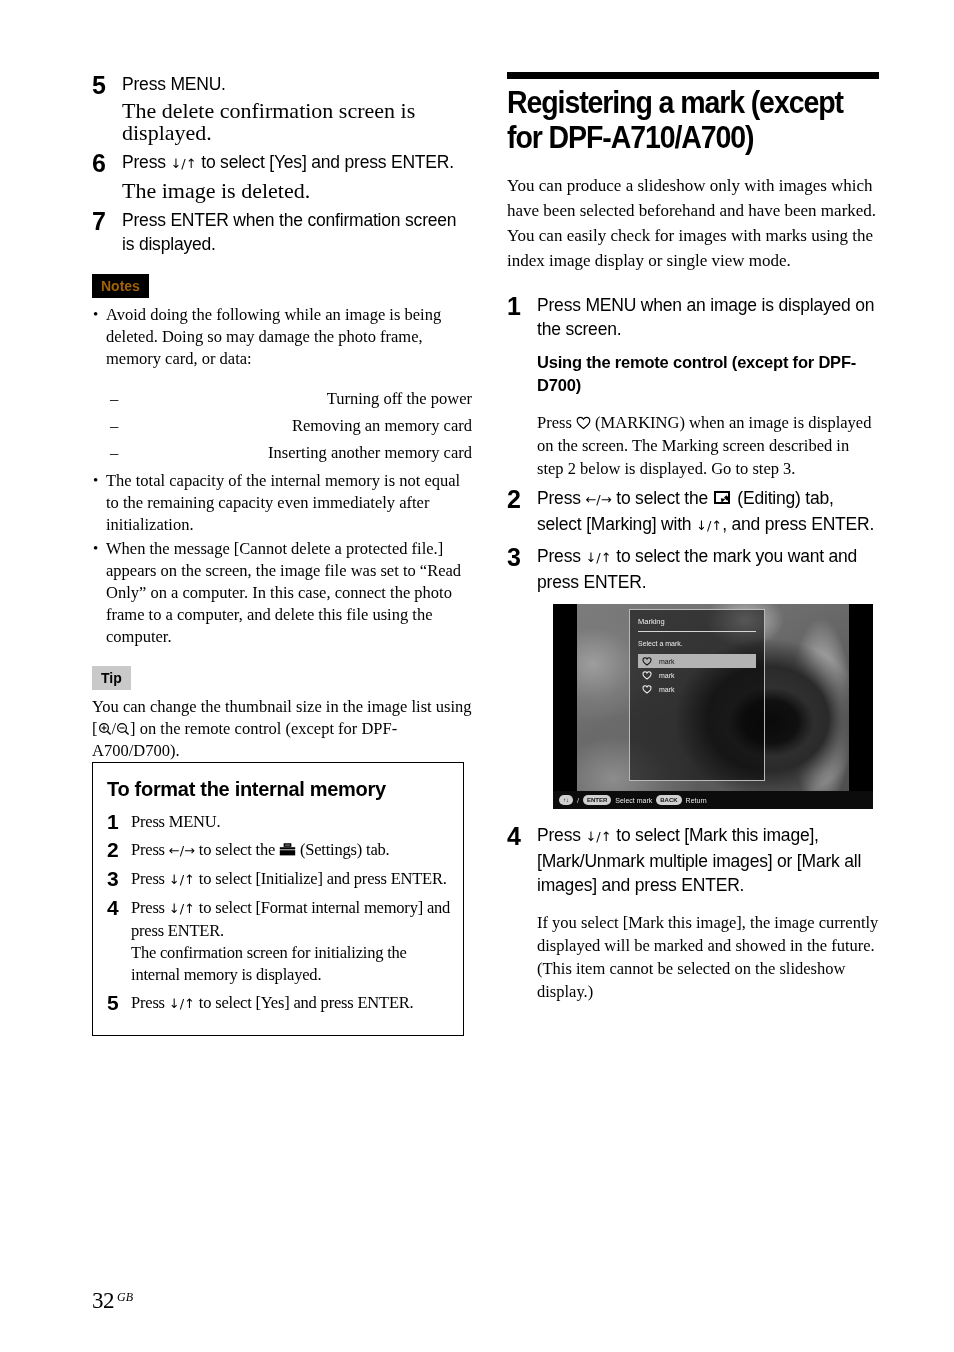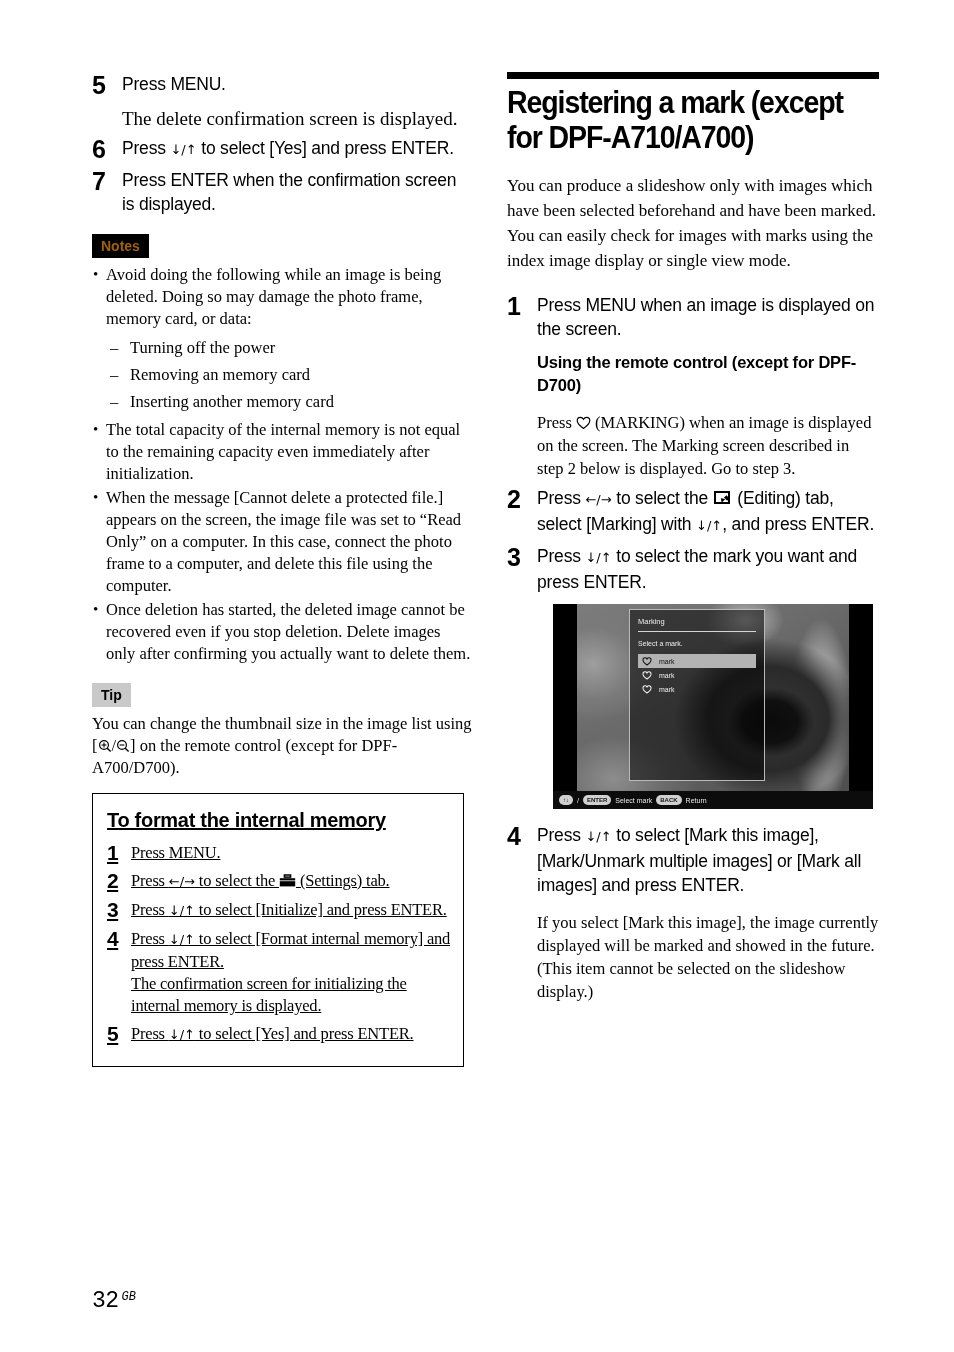--- a/index.html
+++ b/index.html
@@ -54,23 +54,23 @@
     flex: 1 1 auto;
   }
   .step-title {
     font-family: "Liberation Sans", sans-serif;
     font-size: 17.5px;
     line-height: 24px;
     letter-spacing: -0.2px;
   }
   .step-desc {
     font-family: "Liberation Serif", serif;
-    font-size: 19px;
+    font-size: 22px;
     line-height: 22px;
-    margin-top: 12px;
+    margin-top: 4px;
   }
   .sub-head {
     font-family: "Liberation Sans", sans-serif;
     font-weight: bold;
     font-size: 16.5px;
     line-height: 23px;
     margin-top: 10px;
     letter-spacing: -0.2px;
   }
   .sub-body {
@@ -129,22 +129,23 @@
   }
   ul.notes > li::before {
     content: "\2022";
     position: absolute;
     left: 1px;
     top: -1px;
     font-size: 15px;
   }
   ul.dashes {
     list-style: none;
-    margin: 4px 0 4px 0;
+    margin: 15px 0 4px 0;
     padding: 0 0 0 18px;
+    text-align: right;
   }
   ul.dashes > li {
     position: relative;
     padding-left: 20px;
     font-size: 16.5px;
     line-height: 27px;
   }
   ul.dashes > li::before {
     content: "\2013";
     position: absolute;
@@ -153,24 +154,22 @@
   }
   .tip-body {
     font-size: 16.5px;
     line-height: 22px;
   }
 
   
   .box {
     border: 1.5px solid #000;
     padding: 12px 8px 14px 14px;
-    margin-top: 14px;
     box-sizing: border-box;
     width: 372px;
-    text-decoration: underline;
   }
   .box-title {
     font-family: "Liberation Sans", sans-serif;
     font-weight: bold;
     font-size: 20px;
     line-height: 24px;
     margin: 2px 0 10px 0;
     letter-spacing: -0.3px;
   }
 
@@ -305,21 +304,21 @@
     font-weight: bold;
     line-height: 8px;
     display: inline-block;
   }
 
   
   .footer {
     position: absolute;
     left: 92px;
     bottom: 38px;
-    font-family: Liberation Mono, monospace;
+    font-family: Liberation Serif, serif;
   }
   .folio {
     font-size: 23px;
     letter-spacing: -0.5px;
   }
   .folio-sup {
     font-size: 12px;
     font-style: italic;
     vertical-align: 7px;
     margin-left: 3px;
@@ -339,20 +338,21 @@
         <div class="step-title">Press MENU.</div>
         <div class="step-desc">The delete confirmation screen is displayed.</div>
       </div>
     </div>
 
     
     <div class="step">
       <div class="step-num">6</div>
       <div class="step-body">
         <div class="step-title"><span>Press </span><span class="arrow">↓/↑</span><span> to select [Yes] and press ENTER.</span></div>
+        <div class="step-desc">The image is deleted.</div>
       </div>
     </div>
 
     
     <div class="step">
       <div class="step-num">7</div>
       <div class="step-body">
         <div class="step-title">Press ENTER when the confirmation screen is displayed.</div>
       </div>
     </div>
@@ -364,21 +364,20 @@
       <li>Avoid doing the following while an image is being deleted. Doing so may damage the photo frame, memory card, or data:</li>
     </ul>
     <ul class="dashes">
       <li>Turning off the power</li>
       <li>Removing an memory card</li>
       <li>Inserting another memory card</li>
     </ul>
     <ul class="notes">
       <li>The total capacity of the internal memory is not equal to the remaining capacity even immediately after initialization.</li>
       <li>When the message [Cannot delete a protected file.] appears on the screen, the image file was set to “Read Only” on a computer. In this case, connect the photo frame to a computer, and delete this file using the computer.</li>
-      <li>Once deletion has started, the deleted image cannot be recovered even if you stop deletion. Delete images only after confirming you actually want to delete them.</li>
     </ul>
 
     
     <div class="badge badge-tip">Tip</div>
     <div class="tip-body"><span>You can change the thumbnail size in the image list using [</span><span class="ic"><svg width="14" height="14" viewBox="0 0 14 14">
             <circle cx="6" cy="6" r="4.4" fill="none" stroke="#000" stroke-width="1.2"></circle>
             <line x1="9.2" y1="9.2" x2="12.6" y2="12.6" stroke="#000" stroke-width="1.4"></line>
             <line x1="3.6" y1="6" x2="8.4" y2="6" stroke="#000" stroke-width="1.1"></line>
             <line x1="6" y1="3.6" x2="6" y2="8.4" stroke="#000" stroke-width="1.1"></line>
           </svg></span><span>/</span><span class="ic"><svg width="14" height="14" viewBox="0 0 14 14">

